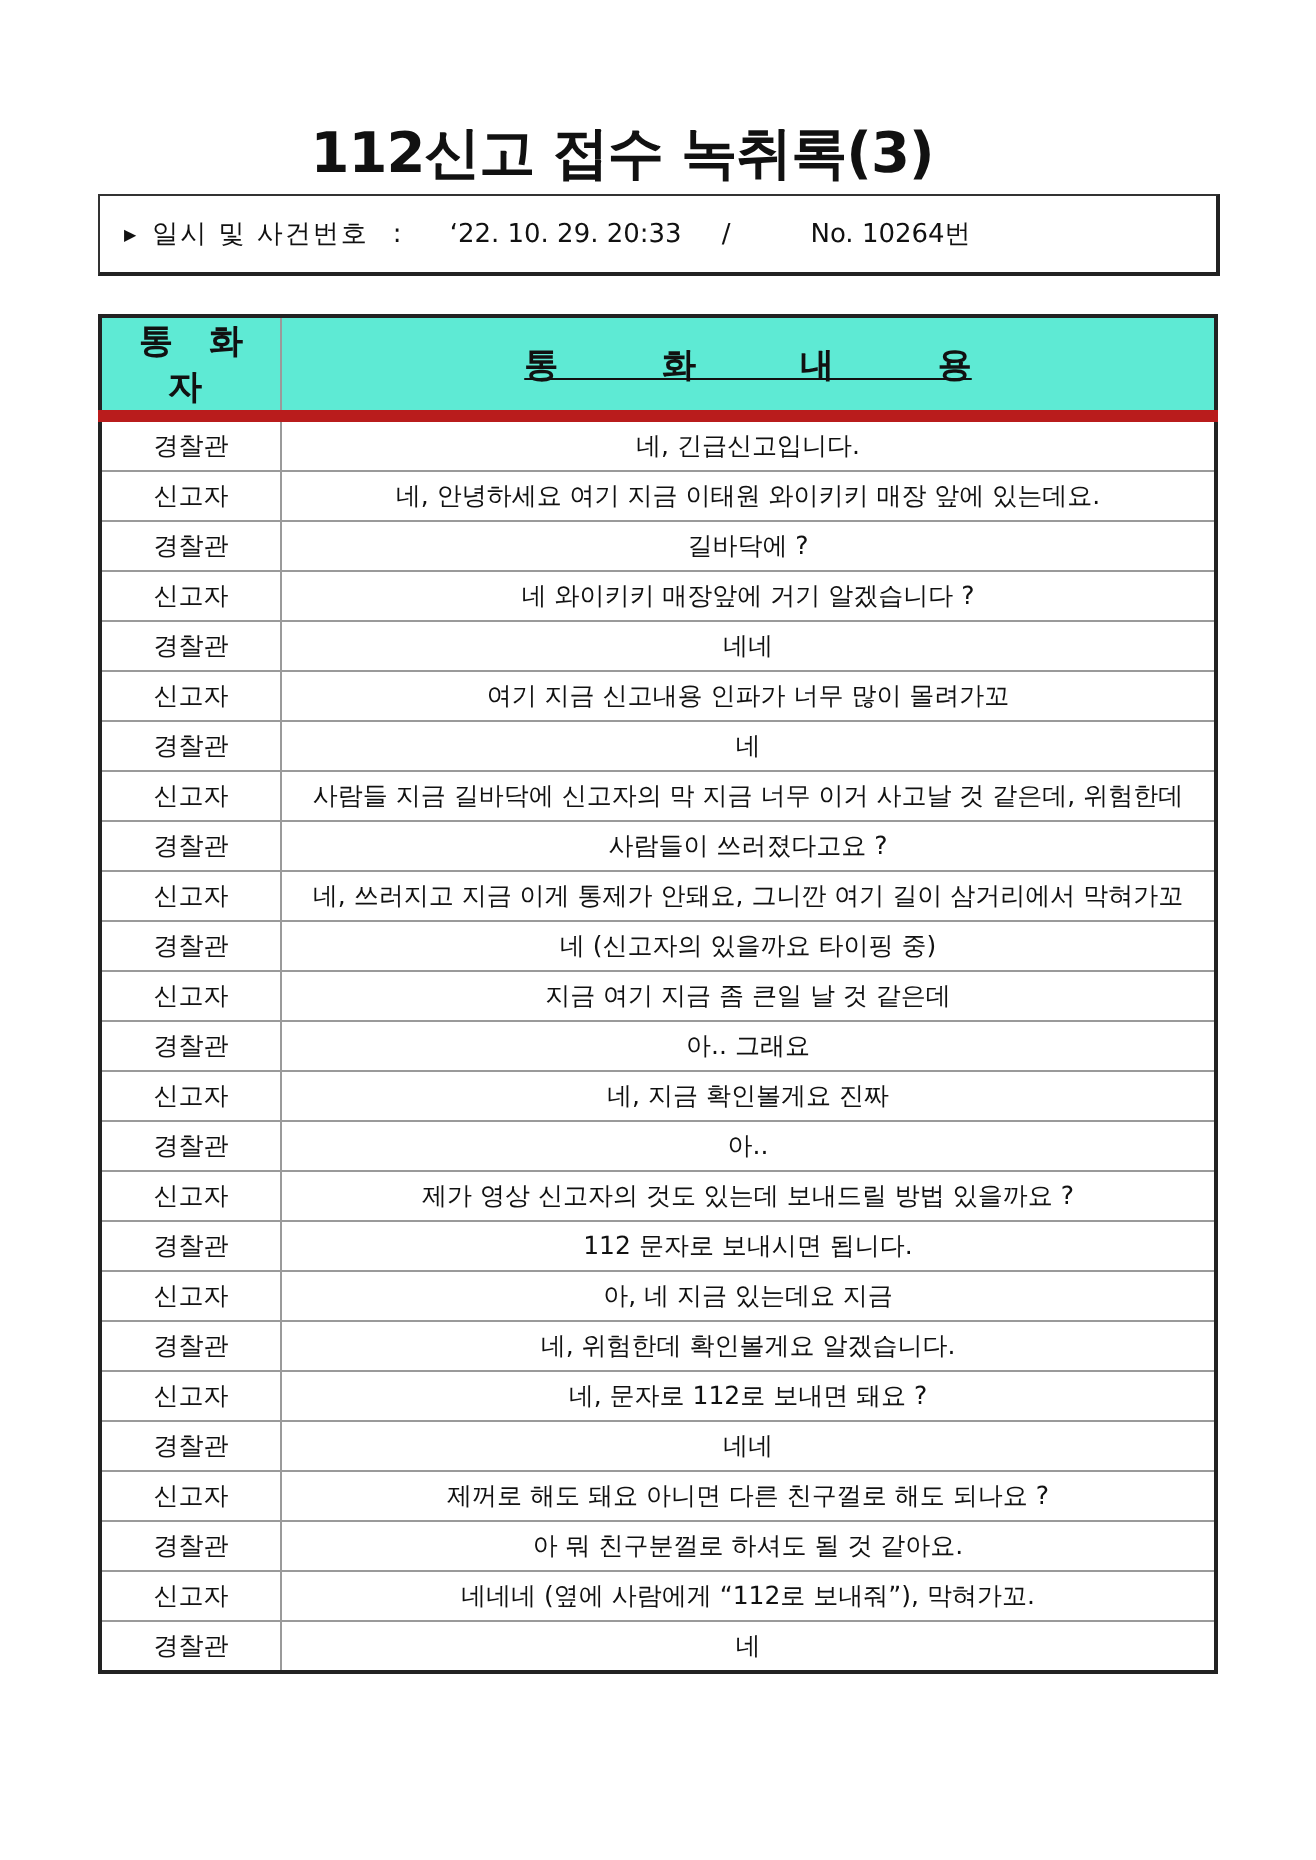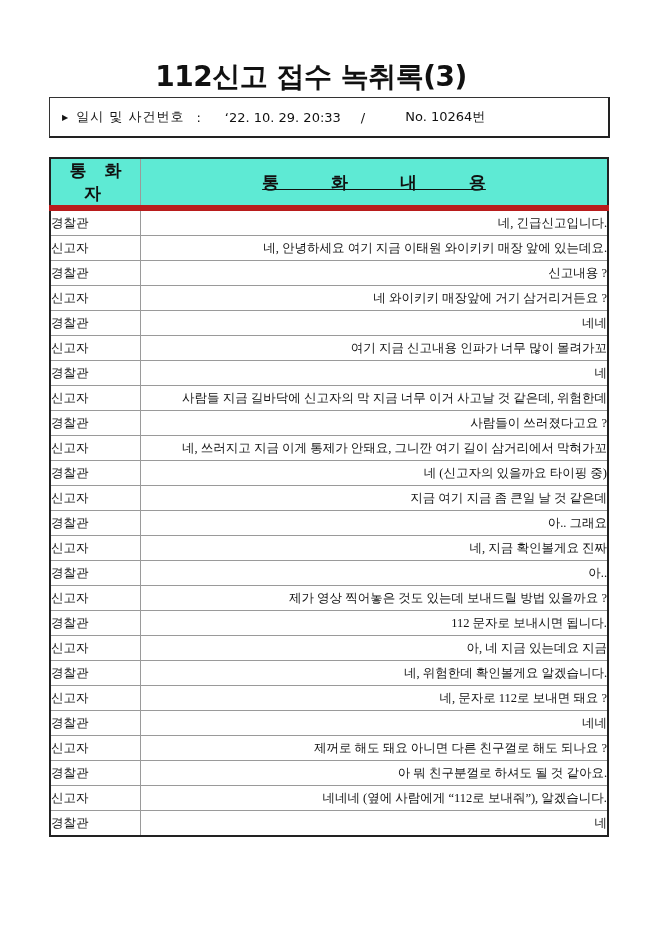--- a/index.html
+++ b/index.html
@@ -21,22 +21,22 @@
   table.log {
     position: absolute; left: 49px; top: 157px; width: 560px;
     border-collapse: collapse; border: 2px solid #222; font-size: 12.5px;
   }
   table.log td, table.log th { border: 1px solid #9a9a9a; padding: 0; height: 24px; }
   table.log thead th {
     background: #5eead4; height: 28px; font-weight: bold; font-size: 17px; border-bottom: 6px solid #b91c1c;
   }
   th.col-speaker-h { width: 89px; letter-spacing: 6px; text-indent: 6px; }
   th.col-content-h { word-spacing: 46px; letter-spacing: 0; text-decoration: underline; }
-  td.speaker { text-align: left; width: 89px; }
-  td.content { text-align: right; padding-left: 7px; font-family: Liberation Serif, serif; }
+  td.speaker { text-align: center; width: 89px; }
+  td.content { text-align: center; padding-left: 7px; }
 </style>
 </head>
 <body>
 
 <div class="title">112신고 접수 녹취록(3)</div>
 
 <div class="info-box">
   <span class="tri">▶</span>
   <span class="lbl">일시 및 사건번호</span>
   <span class="sep">:</span>
@@ -56,25 +56,25 @@
       <tr>
         <td class="speaker">경찰관</td>
         <td class="content">네, 긴급신고입니다.</td>
       </tr>
       <tr>
         <td class="speaker">신고자</td>
         <td class="content">네, 안녕하세요 여기 지금 이태원 와이키키 매장 앞에 있는데요.</td>
       </tr>
       <tr>
         <td class="speaker">경찰관</td>
-        <td class="content">신고내용 ?</td>
+        <td class="content">길바닥에 ?</td>
       </tr>
       <tr>
         <td class="speaker">신고자</td>
-        <td class="content">네 와이키키 매장앞에 거기 삼거리거든요 ?</td>
+        <td class="content">네 와이키키 매장앞에 거기 알겠습니다 ?</td>
       </tr>
       <tr>
         <td class="speaker">경찰관</td>
         <td class="content">네네</td>
       </tr>
       <tr>
         <td class="speaker">신고자</td>
         <td class="content">여기 지금 신고내용 인파가 너무 많이 몰려가꼬</td>
       </tr>
       <tr>
@@ -108,21 +108,21 @@
       <tr>
         <td class="speaker">신고자</td>
         <td class="content">네, 지금 확인볼게요 진짜</td>
       </tr>
       <tr>
         <td class="speaker">경찰관</td>
         <td class="content">아..</td>
       </tr>
       <tr>
         <td class="speaker">신고자</td>
-        <td class="content">제가 영상 찍어놓은 것도 있는데 보내드릴 방법 있을까요 ?</td>
+        <td class="content">제가 영상 신고자의 것도 있는데 보내드릴 방법 있을까요 ?</td>
       </tr>
       <tr>
         <td class="speaker">경찰관</td>
         <td class="content">112 문자로 보내시면 됩니다.</td>
       </tr>
       <tr>
         <td class="speaker">신고자</td>
         <td class="content">아, 네 지금 있는데요 지금</td>
       </tr>
       <tr>
@@ -140,20 +140,20 @@
       <tr>
         <td class="speaker">신고자</td>
         <td class="content">제꺼로 해도 돼요 아니면 다른 친구껄로 해도 되나요 ?</td>
       </tr>
       <tr>
         <td class="speaker">경찰관</td>
         <td class="content">아 뭐 친구분껄로 하셔도 될 것 같아요.</td>
       </tr>
       <tr>
         <td class="speaker">신고자</td>
-        <td class="content">네네네 (옆에 사람에게 “112로 보내줘”), 알겠습니다.</td>
+        <td class="content">네네네 (옆에 사람에게 “112로 보내줘”), 막혀가꼬.</td>
       </tr>
       <tr>
         <td class="speaker">경찰관</td>
         <td class="content">네</td>
       </tr>
     </tbody>
 </table>
 
 </body></html>

